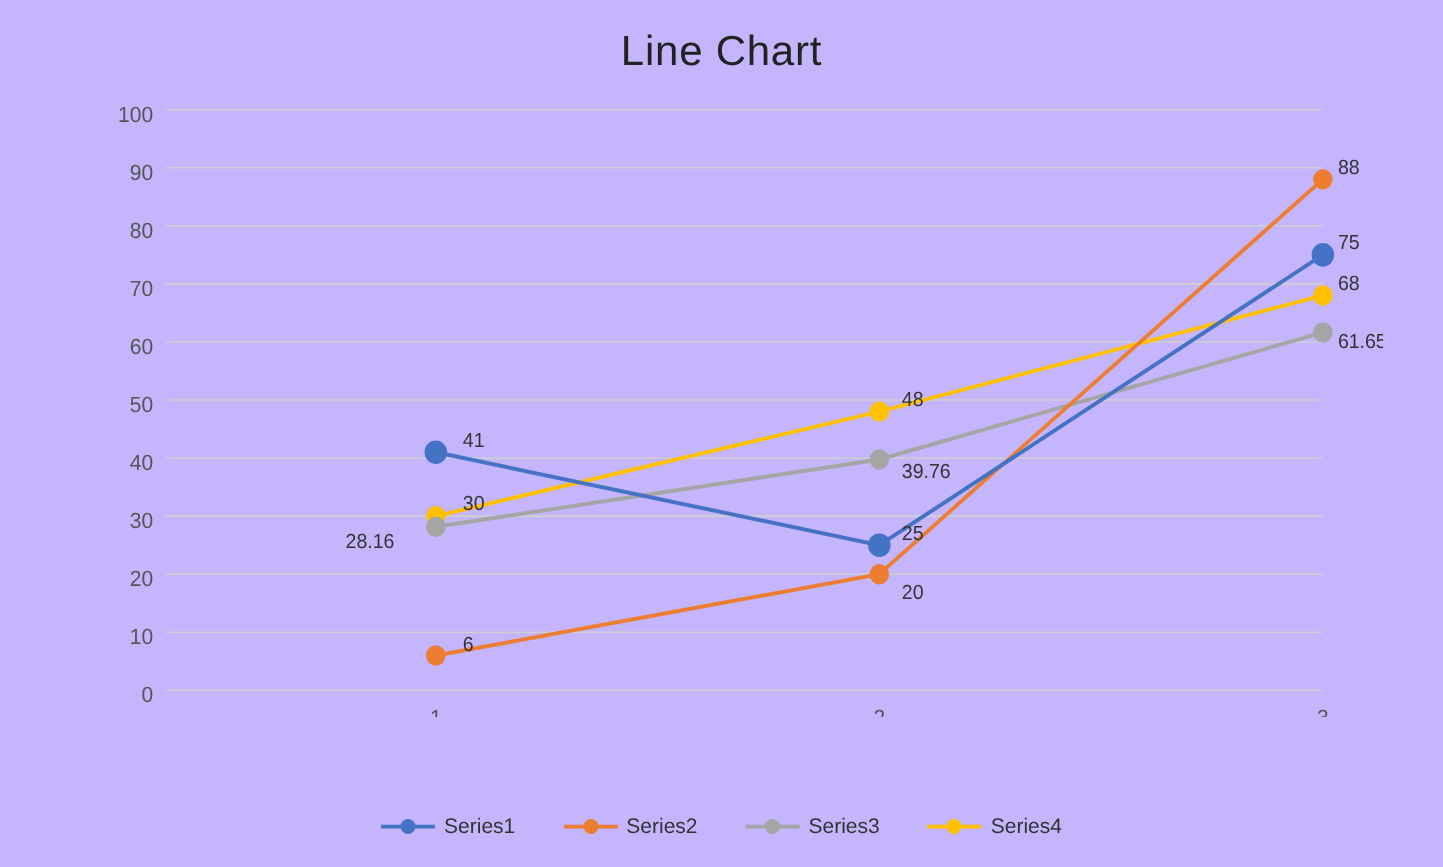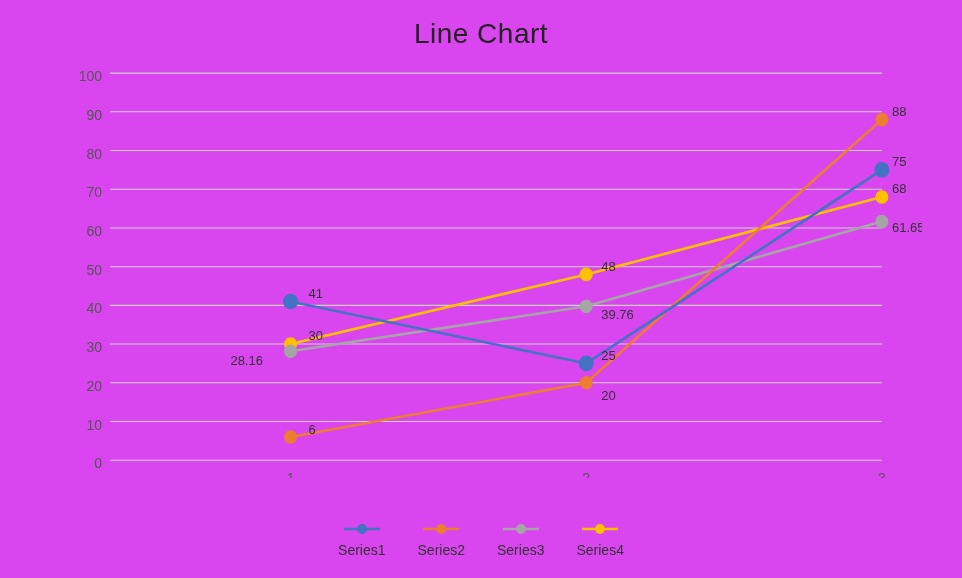--- a/index.html
+++ b/index.html
@@ -9,21 +9,21 @@
       width: 962px;
       height: 578px;
       display: flex;
       align-items: center;
       justify-content: center;
     }
     .chart-container {
       width: 962px;
       height: 578px;
       position: relative;
-      background: #d946ef;
+      background: #c4b5fd;
     }
     .chart-title {
       text-align: center;
       font-size: 28px;
       font-weight: 400;
       color: #222;
       padding-top: 18px;
       letter-spacing: 0.5px;
     }
     .legend {
@@ -31,25 +31,24 @@
       bottom: 20px;
       left: 0;
       right: 0;
       display: flex;
       justify-content: center;
       align-items: center;
       gap: 32px;
     }
     .legend-item {
       display: flex;
-      align-items: center;
+      align-items: flex-end;
       gap: 6px;
       font-size: 14px;
       color: #333;
-      flex-direction: column;
     }
   </style>
 </head>
 <body>
 
 <div class="chart-container">
   <div class="chart-title">Line Chart</div>
 
   <svg style="position:absolute; top:70px; left:60px; right:40px; bottom:100px; width:calc(100% - 100px); height:calc(100% - 170px);" viewBox="0 0 860 390" preserveAspectRatio="none" id="main-svg">
 

